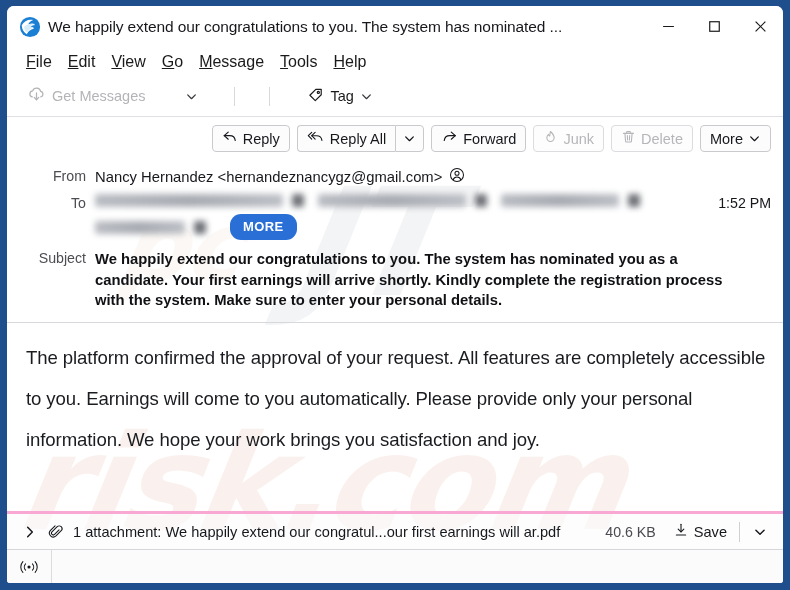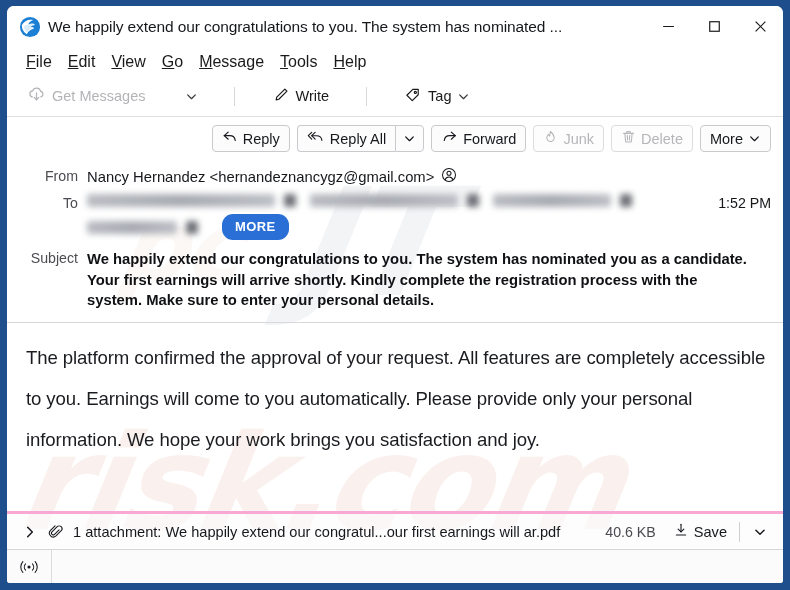--- a/index.html
+++ b/index.html
@@ -200,21 +200,21 @@
     border-top-left-radius: 0;
     border-bottom-left-radius: 0;
     padding: 0 7px;
   }
 
   
   #headerpane {
     position: relative;
     z-index: 2;
     background: transparent;
-    padding: 0 0 8px 8px;
+    padding: 0 0 8px 16px;
     border-bottom: 1px solid #d8d8dc;
   }
   .hdr-row {
     display: flex;
     align-items: flex-start;
     padding: 3px 12px 3px 0;
   }
   .hdr-label {
     width: 72px;
     min-width: 72px;
@@ -424,28 +424,20 @@
         </svg>
       </span>
       <span>Get Messages</span>
     </span>
     <span class="tb-caret">
       <svg width="13" height="13" viewBox="0 0 12 12" fill="none" stroke="#3a3a40" stroke-width="1.2" stroke-linecap="round" stroke-linejoin="round">
             <polyline points="2.5,4.5 6,8 9.5,4.5"></polyline>
           </svg>
     </span>
     <span class="tb-sep"></span>
-    <span class="tb-btn">
-      <span>
-        <svg width="18" height="18" viewBox="0 0 20 20" fill="none" stroke="#1a1a1a" stroke-width="1.3" stroke-linecap="round" stroke-linejoin="round">
-          <path d="M14.3 3.4l2.3 2.3-9 9-3 .7.7-3z"></path>
-        </svg>
-      </span>
-      <span>Write</span>
-    </span>
     <span class="tb-sep"></span>
     <span class="tb-btn">
       <span>
         <svg width="18" height="18" viewBox="0 0 20 20" fill="none" stroke="#1a1a1a" stroke-width="1.3" stroke-linecap="round" stroke-linejoin="round">
           <path d="M3.2 10.3l6.6-6.6h6v6l-6.6 6.6z"></path>
           <circle cx="12.6" cy="7.1" r="1.2"></circle>
         </svg>
       </span>
       <span>Tag</span>
       <svg width="13" height="13" viewBox="0 0 12 12" fill="none" stroke="#3a3a40" stroke-width="1.2" stroke-linecap="round" stroke-linejoin="round">

